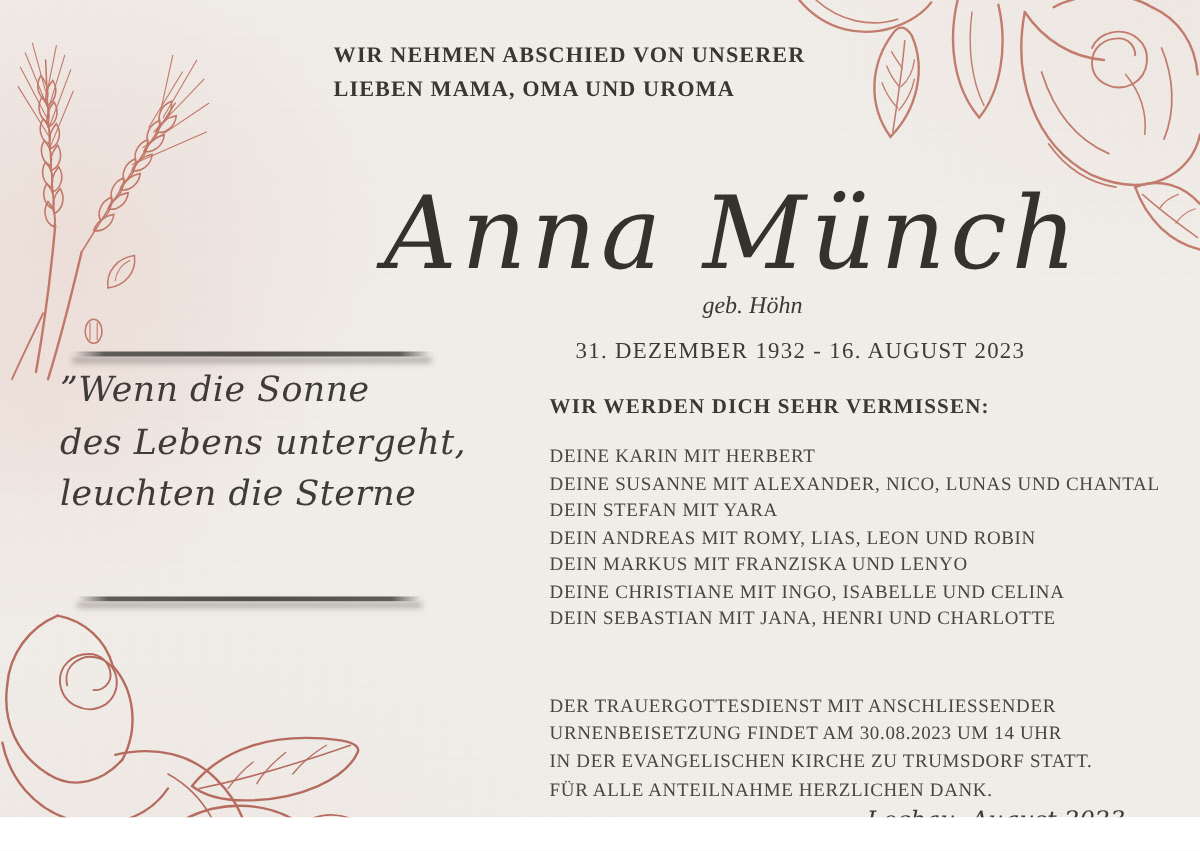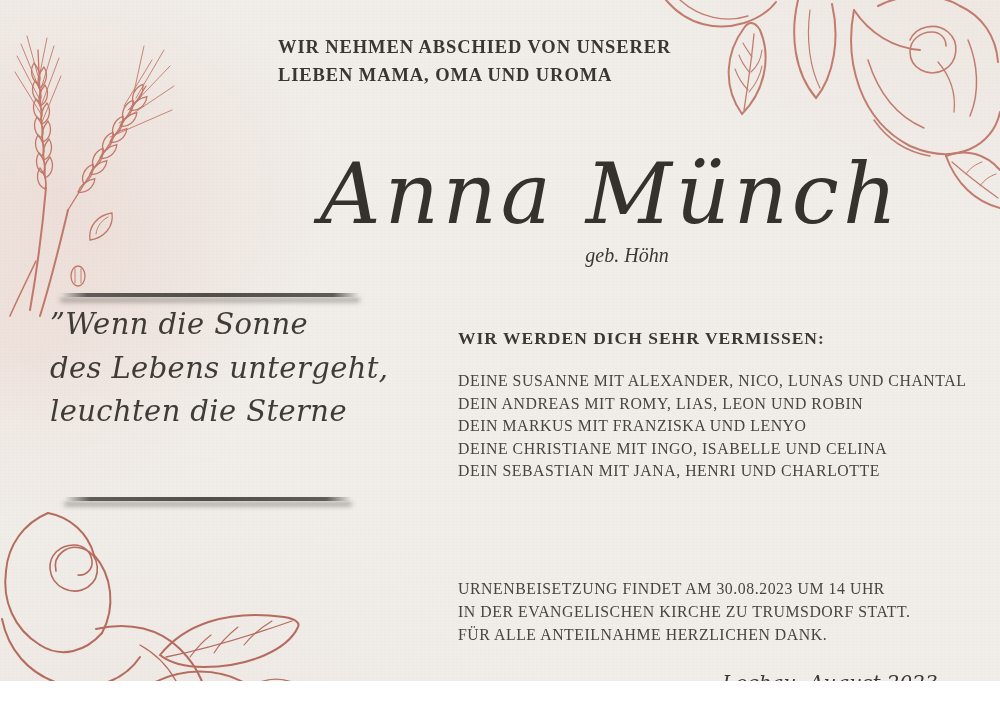--- a/index.html
+++ b/index.html
@@ -218,39 +218,43 @@
     </g>
   </svg>
 
   <div class="abs announce">
     <div>WIR NEHMEN ABSCHIED VON UNSERER</div>
     <div>LIEBEN MAMA, OMA UND UROMA</div>
   </div>
 
   <div class="abs name">Anna Münch</div>
   <div class="abs maiden">geb. Höhn</div>
+  <div class="abs dates">31. DEZEMBER 1932 - 16. AUGUST 2023</div>
 
   <div class="abs divider top"></div>
   <div class="abs quote">
     <div>”Wenn die Sonne</div>
     <div>des Lebens untergeht,</div>
     <div>leuchten die Sterne</div>
   </div>
   <div class="abs divider bottom"></div>
 
   <div class="abs miss-heading">WIR WERDEN DICH SEHR VERMISSEN:</div>
   <div class="abs family">
+    <div>DEINE KARIN MIT HERBERT</div>
     <div>DEINE SUSANNE MIT ALEXANDER, NICO, LUNAS UND CHANTAL</div>
+    <div>DEIN STEFAN MIT YARA</div>
     <div>DEIN ANDREAS MIT ROMY, LIAS, LEON UND ROBIN</div>
     <div>DEIN MARKUS MIT FRANZISKA UND LENYO</div>
     <div>DEINE CHRISTIANE MIT INGO, ISABELLE UND CELINA</div>
     <div>DEIN SEBASTIAN MIT JANA, HENRI UND CHARLOTTE</div>
   </div>
 
   <div class="abs service">
+    <div>DER TRAUERGOTTESDIENST MIT ANSCHLIESSENDER</div>
     <div>URNENBEISETZUNG FINDET AM 30.08.2023 UM 14 UHR</div>
     <div>IN DER EVANGELISCHEN KIRCHE ZU TRUMSDORF STATT.</div>
     <div>FÜR ALLE ANTEILNAHME HERZLICHEN DANK.</div>
   </div>
 
   <div class="abs place-date">Lochau, August 2023</div>
 
 </div>
 
 </body></html>

